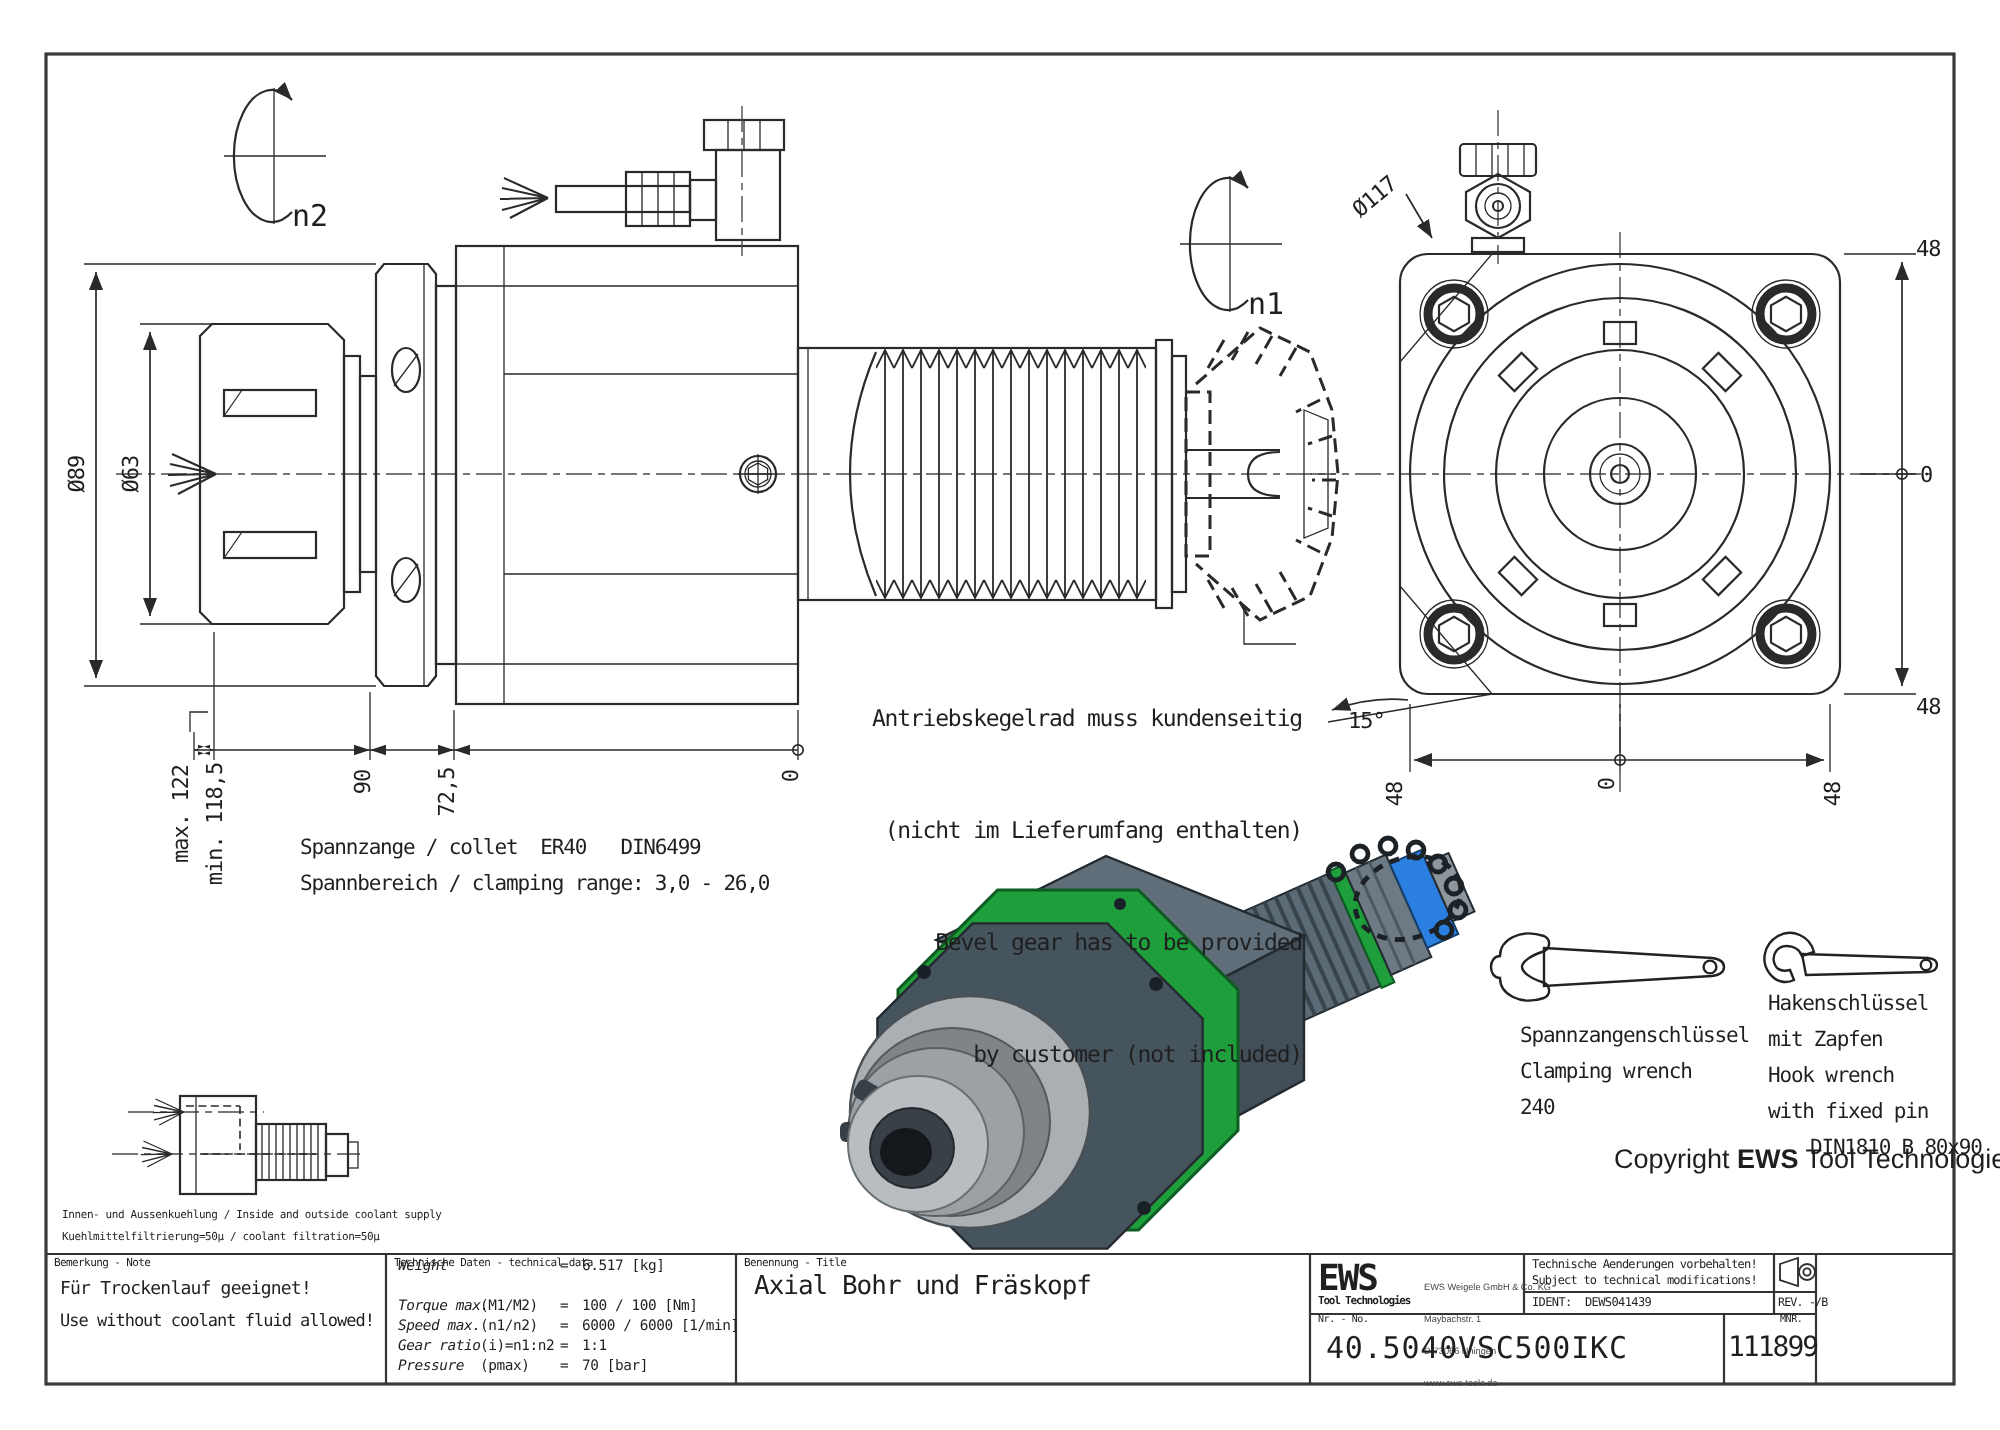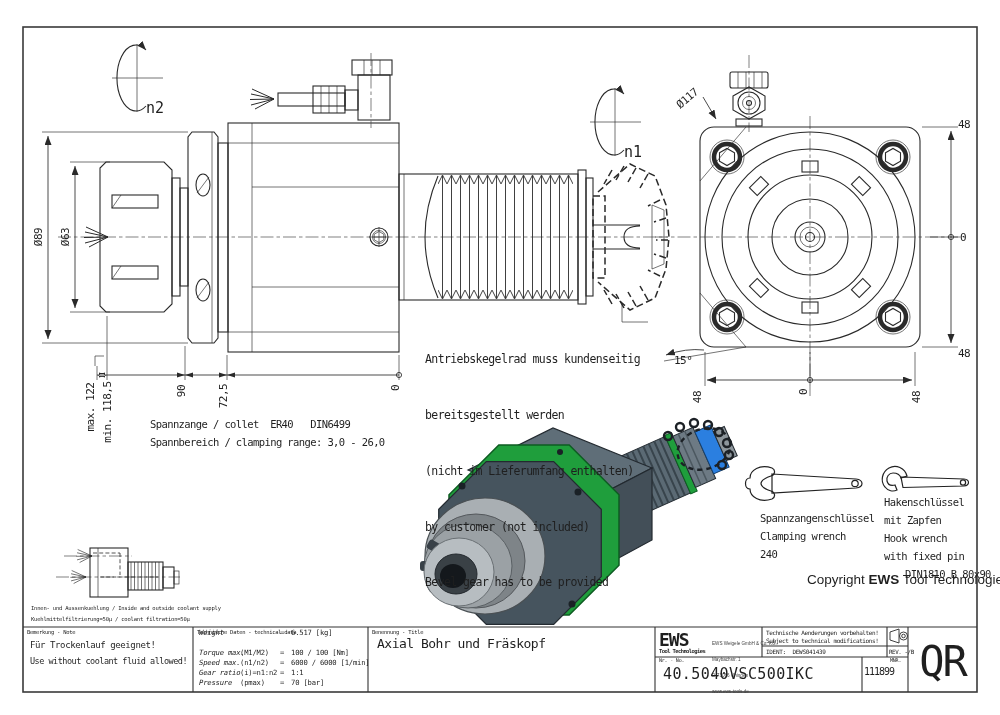--- a/index.html
+++ b/index.html
@@ -286,26 +286,25 @@
   <g>
     <path d="M890,632 L899,629 V643 L890,640 Z" fill="none" stroke="#2a2a2a" stroke-width="0.9"></path>
     <circle cx="903.5" cy="636" r="4" fill="none" stroke="#2a2a2a" stroke-width="0.9"></circle>
     <circle cx="903.5" cy="636" r="1.8" fill="none" stroke="#2a2a2a" stroke-width="0.9"></circle>
   </g>
 </svg>
 
 <div class="t cad" style="left:150px;top:418px"><span>Spannzange / </span><span class="it">collet</span><span>  ER40   DIN6499</span></div>
 <div class="t cad" style="left:150px;top:436px"><span>Spannbereich / </span><span class="it">clamping range</span><span>: 3,0 - 26,0</span></div>
 
-<div class="t cad13" style="left:425px;top:313px;width:236px;text-align:left;line-height:18.6px">
+<div class="t cad13" style="left:415px;top:313px;width:236px;text-align:right;line-height:18.6px">
   <div>Antriebskegelrad muss kundenseitig</div>
-  <div>bereitsgestellt werden</div>
   <div>(nicht im Lieferumfang enthalten)</div>
+  <div class="it">Bevel gear has to be provided</div>
   <div class="it">by customer (not included)</div>
-  <div class="it">Bevel gear has to be provided</div>
 </div>
 
 <div class="t cad" style="left:760px;top:512px">Spannzangenschlüssel</div>
 <div class="t cad it" style="left:760px;top:530px">Clamping wrench</div>
 <div class="t cad" style="left:760px;top:548px">240</div>
 
 <div class="t cad" style="left:884px;top:496px">Hakenschlüssel</div>
 <div class="t cad" style="left:884px;top:514px">mit Zapfen</div>
 <div class="t cad it" style="left:884px;top:532px">Hook wrench</div>
 <div class="t cad it" style="left:884px;top:550px">with fixed pin</div>
@@ -340,17 +339,16 @@
 </div>
 
 <div class="t" style="left:766px;top:630px;font-size:6px;letter-spacing:-0.4px">Technische Aenderungen vorbehalten!</div>
 <div class="t it" style="left:766px;top:638px;font-size:6px;letter-spacing:-0.4px">Subject to technical modifications!</div>
 <div class="t" style="left:766px;top:649px;font-size:6px;letter-spacing:-0.3px"><span>IDENT:</span><span>  </span><span>DEWS041439</span></div>
 <div class="t" style="left:889px;top:649px;font-size:5.8px;letter-spacing:-0.4px">REV. -/B</div>
 
 <div class="t" style="left:659px;top:658px;font-size:5px;letter-spacing:-0.2px">Nr. - No.</div>
 <div class="t" style="left:663px;top:666px;font-size:15px;letter-spacing:0.4px">40.5040VSC500IKC</div>
 <div class="t" style="left:890px;top:658px;font-size:5px;letter-spacing:-0.2px">MNR.</div>
-<div class="t" style="left:864px;top:666px;width:41px;text-align:left;font-size:10px;letter-spacing:-1px">111899</div>
-
-<div class="t" style="left:908px;top:638px;width:69px;text-align:center;font-size:42px;letter-spacing:-2px">QR</div>
+<div class="t" style="left:864px;top:666px;width:41px;text-align:left;font-size:14px;letter-spacing:-1px">111899</div>
+
 
 </div>
 
 </body></html>

